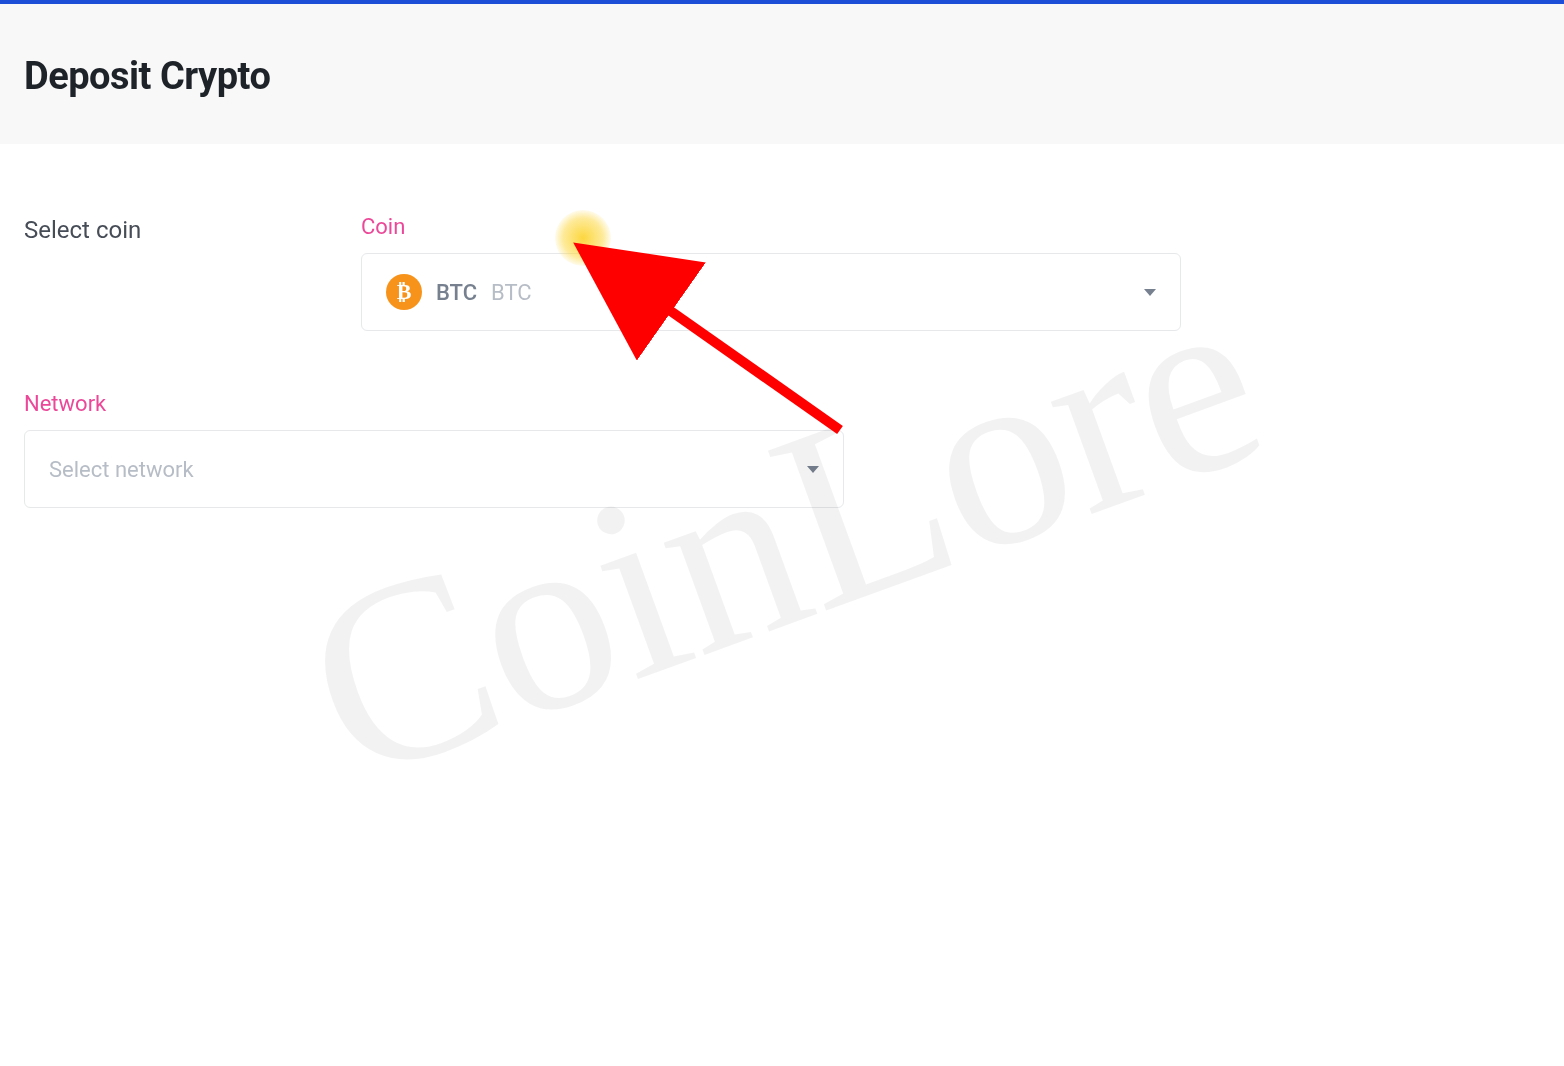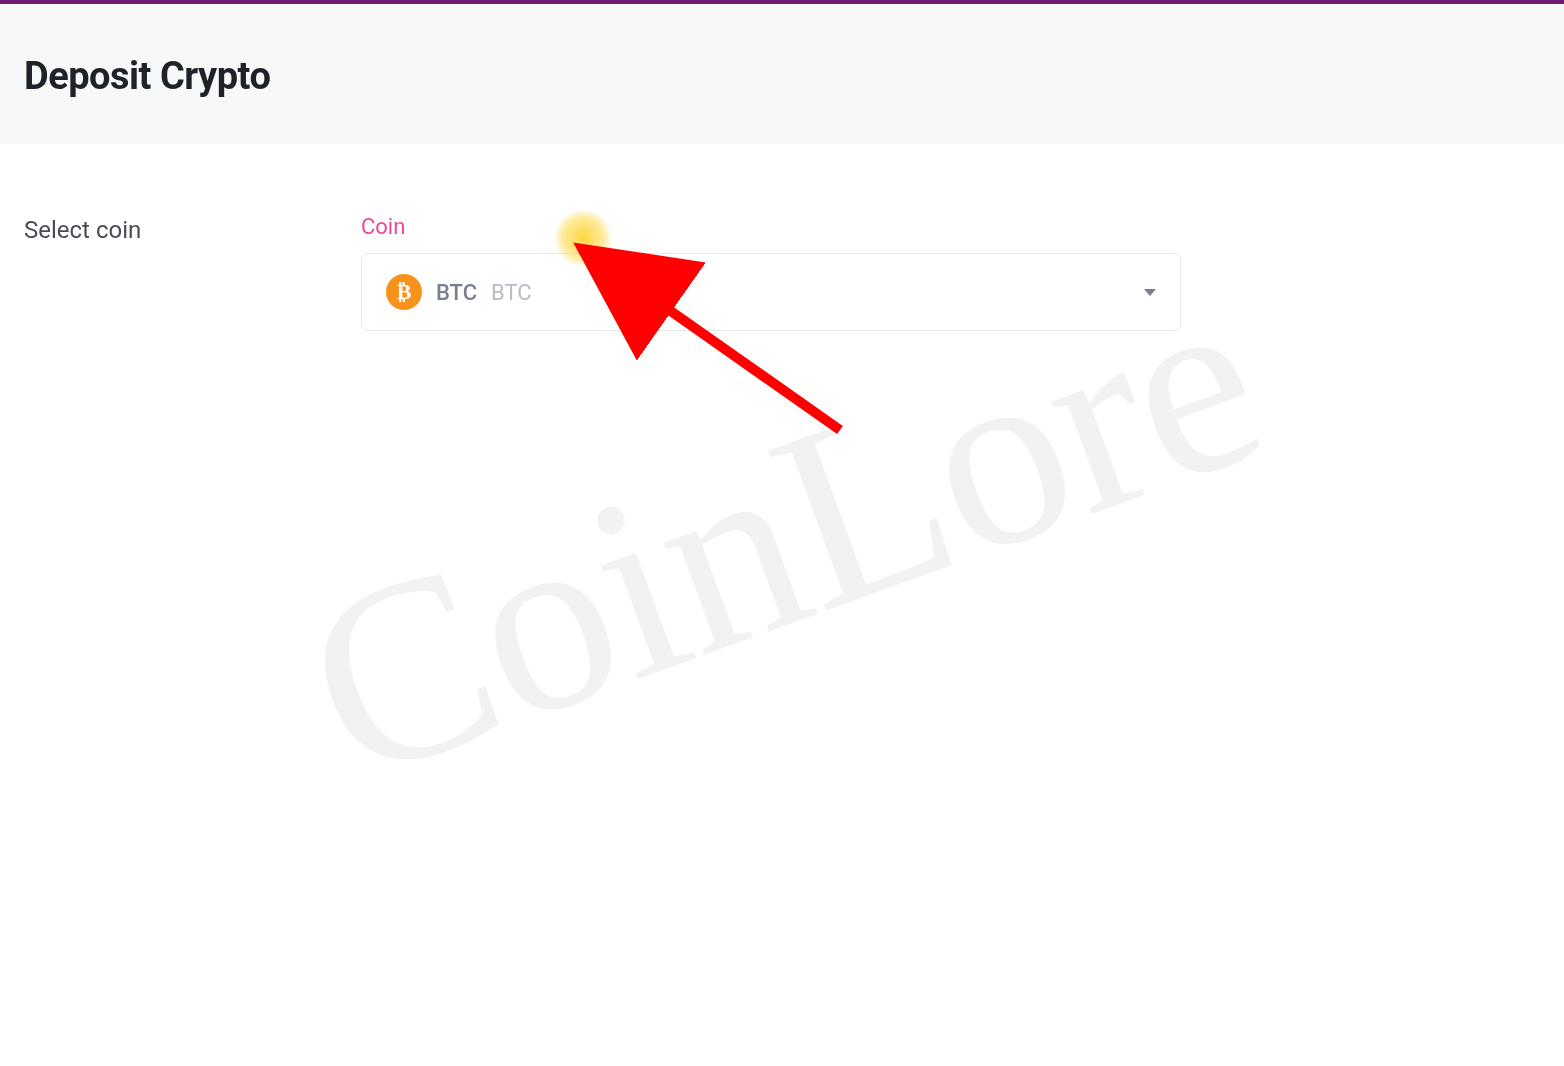--- a/index.html
+++ b/index.html
@@ -11,21 +11,21 @@
       font-family: -apple-system, BlinkMacSystemFont, "Segoe UI", Roboto, Helvetica, Arial, sans-serif;
       background: #ffffff;
       width: 1564px;
       height: 1066px;
       position: relative;
       overflow: hidden;
     }
     .header {
       background: #f8f8f8;
       padding: 50px 11px 46px 24px;
-      border-top: 4px solid #701a75;
+      border-top: 4px solid #1d4ed8;
     }
     .page-title {
       font-size: 38px;
       font-weight: 700;
       color: #1e2329;
       letter-spacing: -0.5px;
     }
     .content {
       padding: 70px 24px 24px 24px;
       display: flex;
@@ -163,20 +163,29 @@
           <div class="coin-icon">₿</div>
           <span class="coin-symbol">BTC</span>
           <span class="coin-name">BTC</span>
         </div>
         <div class="caret"></div>
       </div>
     </div>
   </div>
 
   <div class="form-row">
+    <div class="row-content">
+      <span class="field-label">Network</span>
+      <div class="dropdown">
+        <div class="dropdown-left">
+          <span class="placeholder-text">Select network</span>
+        </div>
+        <div class="caret"></div>
+      </div>
+    </div>
   </div>
 
 </div>
 
 <div class="highlight-dot" style="top:210px;left:555px;"></div>
 
 <svg class="arrow-annotation" style="top:0;left:0;width:1564px;height:1066px;">
   <defs>
     <marker id="arrowhead" markerWidth="12" markerHeight="12" refX="2" refY="6" orient="auto">
       <polygon points="0 0, 12 6, 0 12" fill="#ff0000"></polygon>

